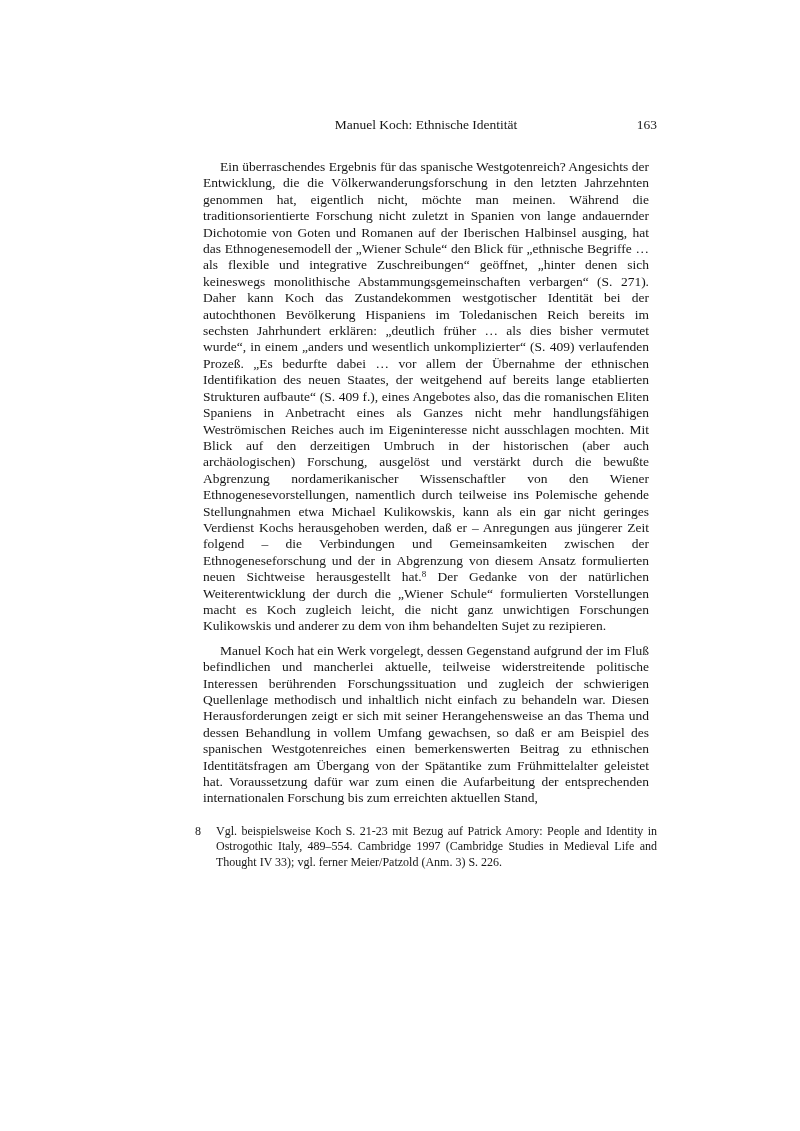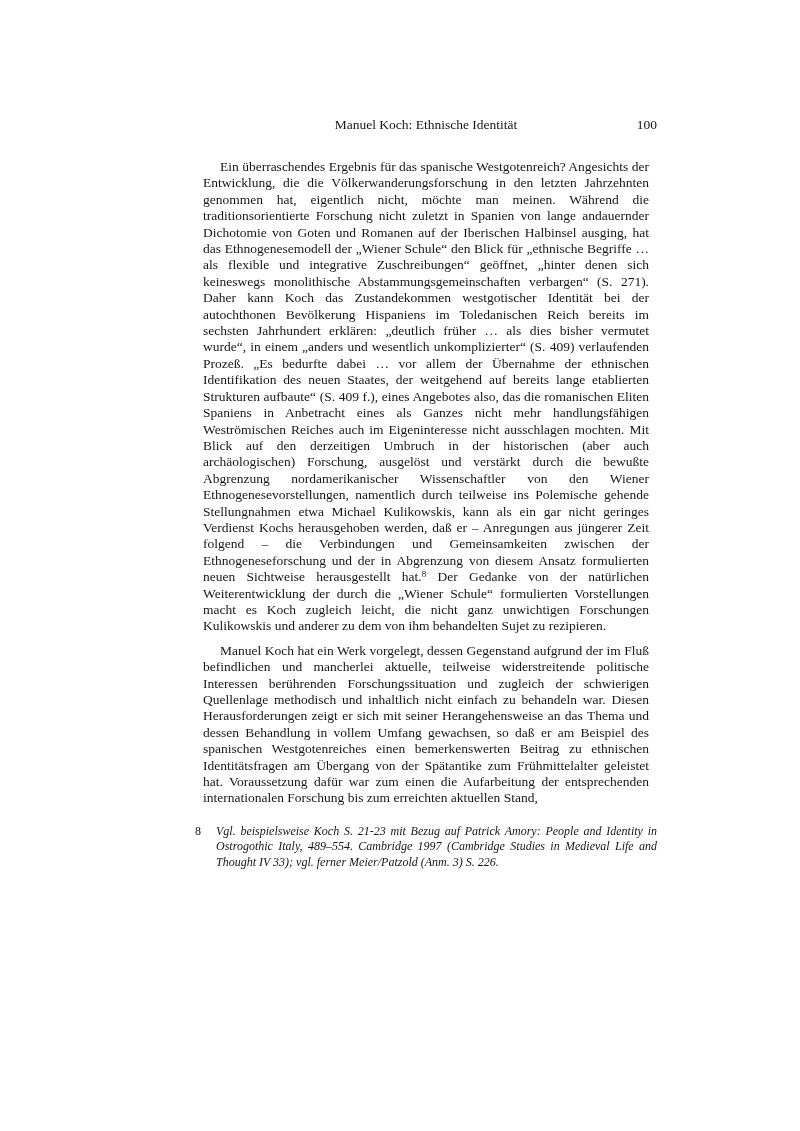--- a/index.html
+++ b/index.html
@@ -61,33 +61,32 @@
     line-height: 15.6px;
   }
   .fn-marker {
     flex: 0 0 21px;
     width: 21px;
   }
   .fn-text {
     flex: 1;
     text-align: justify;
     hyphens: auto;
-    font-style: italic;
     -webkit-hyphens: auto;
   }
 </style>
 </head>
 <body>
 
 <div class="page">
   <div class="textblock">
 
     <div class="running-head">
       <span>Manuel Koch: Ethnische Identität</span>
-      <span class="page-number">100</span>
+      <span class="page-number">163</span>
     </div>
 
     <div class="body-text">
       <p class="para" lang="de"><span>Ein überraschendes Ergebnis für das spanische Westgotenreich? Angesichts der Entwicklung, die die Völkerwanderungsforschung in den letzten Jahrzehnten genommen hat, eigentlich nicht, möchte man meinen. Während die traditionsorientierte Forschung nicht zuletzt in Spanien von lange andauernder Dichotomie von Goten und Romanen auf der Iberischen Halbinsel ausging, hat das Ethnogenesemodell der „Wiener Schule“ den Blick für „ethnische Begriffe … als flexible und integrative Zuschreibungen“ geöffnet, „hinter denen sich keineswegs monolithische Abstammungsgemeinschaften verbargen“ (S. 271). Daher kann Koch das Zustandekommen westgotischer Identität bei der autochthonen Bevölkerung Hispaniens im Toledanischen Reich bereits im sechsten Jahrhundert erklären: „deutlich früher … als dies bisher vermutet wurde“, in einem „anders und wesentlich unkomplizierter“ (S. 409) verlaufenden Prozeß. „Es bedurfte dabei … vor allem der Übernahme der ethnischen Identifikation des neuen Staates, der weitgehend auf bereits lange etablierten Strukturen aufbaute“ (S. 409 f.), eines Angebotes also, das die romanischen Eliten Spaniens in Anbetracht eines als Ganzes nicht mehr handlungsfähigen Weströmischen Reiches auch im Eigeninteresse nicht ausschlagen mochten. Mit Blick auf den derzeitigen Umbruch in der historischen (aber auch archäologischen) Forschung, ausgelöst und verstärkt durch die bewußte Abgrenzung nordamerikanischer Wissenschaftler von den Wiener Ethnogenesevorstellungen, namentlich durch teilweise ins Polemische gehende Stellungnahmen etwa Michael Kulikowskis, kann als ein gar nicht geringes Verdienst Kochs herausgehoben werden, daß er – Anregungen aus jüngerer Zeit folgend – die Verbindungen und Gemeinsamkeiten zwischen der Ethnogeneseforschung und der in Abgrenzung von diesem Ansatz formulierten neuen Sichtweise herausgestellt hat.</span><sup class="fnref">8</sup><span> Der Gedanke von der natürlichen Weiterentwicklung der durch die „Wiener Schule“ formulierten Vorstellungen macht es Koch zugleich leicht, die nicht ganz unwichtigen Forschungen Kulikowskis und anderer zu dem von ihm behandelten Sujet zu rezipieren.</span></p>
       <p class="para" lang="de"><span>Manuel Koch hat ein Werk vorgelegt, dessen Gegenstand aufgrund der im Fluß befindlichen und mancherlei aktuelle, teilweise widerstreitende politische Interessen berührenden Forschungssituation und zugleich der schwierigen Quellenlage methodisch und inhaltlich nicht einfach zu behandeln war. Diesen Herausforderungen zeigt er sich mit seiner Herangehensweise an das Thema und dessen Behandlung in vollem Umfang gewachsen, so daß er am Beispiel des spanischen Westgotenreiches einen bemerkenswerten Beitrag zu ethnischen Identitätsfragen am Übergang von der Spätantike zum Frühmittelalter geleistet hat. Voraussetzung dafür war zum einen die Aufarbeitung der entsprechenden internationalen Forschung bis zum erreichten aktuellen Stand,</span></p>
     </div>
 
     <div class="footnote">
       <span class="fn-marker">8</span>
       <span class="fn-text" lang="de">Vgl. beispielsweise Koch S. 21-23 mit Bezug auf Patrick Amory: People and Identity in Ostrogothic Italy, 489–554. Cambridge 1997 (Cambridge Studies in Medieval Life and Thought IV 33); vgl. ferner Meier/Patzold (Anm. 3) S. 226.</span>

